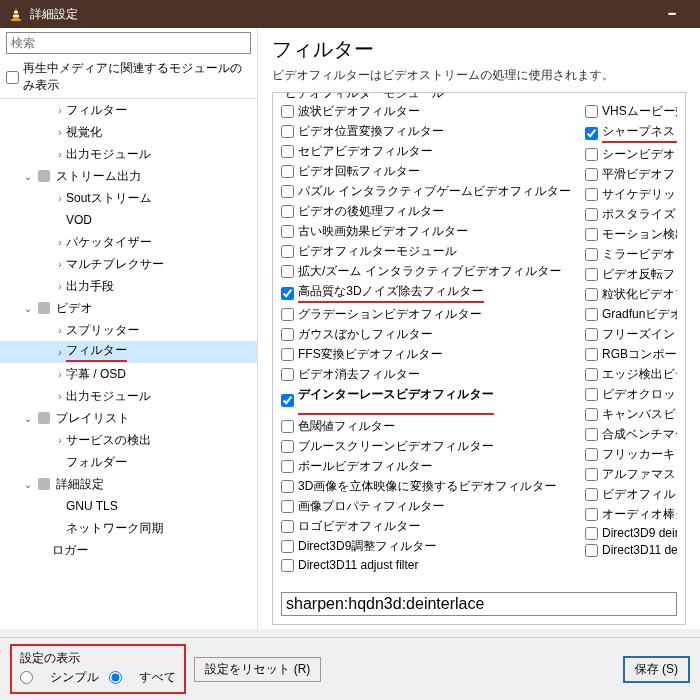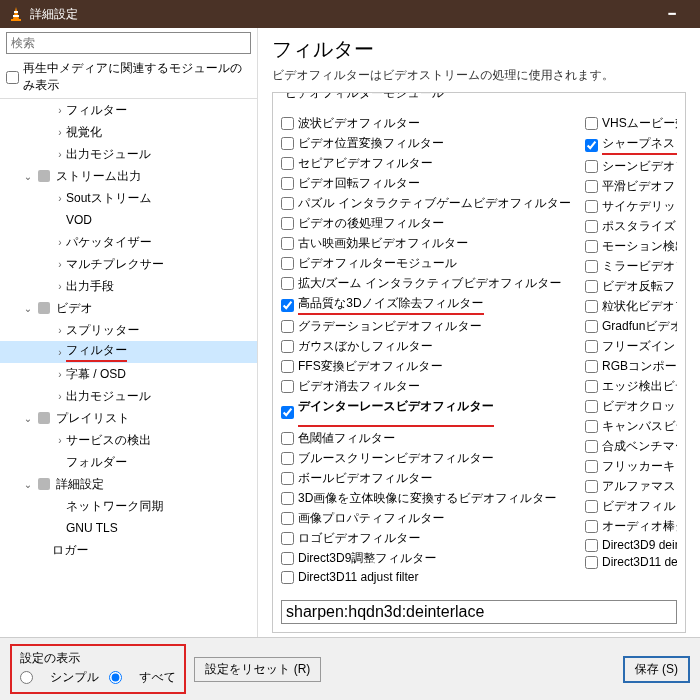--- a/index.html
+++ b/index.html
@@ -17,27 +17,27 @@
 .tree { flex: 1; overflow: auto; border-top: 1px solid #ddd; }
 .tree-item { display: flex; align-items: center; height: 22px; padding-right: 4px; cursor: default; }
 .tree-item.selected { background: #cde8ff; }
 .tree-item .chev { width: 12px; text-align: center; color: #666; font-size: 10px; }
 .tree-item .ticon { width: 16px; height: 16px; margin: 0 4px 0 2px; opacity: 0.6; }
 .tree-item .tlabel { white-space: nowrap; }
 .right { flex: 1; display: flex; flex-direction: column; padding: 8px 14px 4px 14px; overflow: hidden; }
 .right h1 { font-size: 20px; font-weight: normal; margin-bottom: 4px; }
 .right .desc { font-size: 12px; color: #333; margin-bottom: 8px; }
 .group { border: 1px solid #c8c8c8; padding: 6px 8px 8px; position: relative; flex: 1; overflow: hidden; display:flex; flex-direction:column; }
-.cols { display: flex; gap: 14px; flex:1; overflow:hidden; margin-top:16px;}
+.cols { display: flex; gap: 14px; flex:1; overflow:hidden; margin-top:4px;}
 .col { flex: 1; display: flex; flex-direction: column; gap: 3px; }
 .ck { display: flex; align-items: center; gap: 4px; font-size: 12px; white-space: nowrap; }
 .ck input { width:13px; height:13px; }
 .filter-input { margin-top: 6px; }
 .filter-input input { width: 100%; border: 1px solid #888; padding: 2px 4px; font-size: 16px; }
-.footer { display: flex; align-items: center; padding: 6px 10px; background: #f0f0f0; border-top: 1px solid #ccc; }
+.footer { display: flex; align-items: center; padding: 6px 10px; background: #f0f0f0; border-top: 1px solid #ccc; margin-top: 8px; }
 .showset { border: 2px solid #d22; padding: 4px 8px 6px; margin-right: 8px; }
 .showset .lbl { font-size: 12px; margin-bottom: 2px; }
 .showset .radios { display: flex; gap: 10px; font-size: 12px; }
 .showset .radios label { display:flex; align-items:center; gap:17px;}
 .btn { border: 1px solid #999; background: #efefef; padding: 3px 10px; font-size: 12px; }
 .btn.primary { border: 2px solid #2a6bb0; }
 .spacer { flex: 1; }
 </style>
 </head>
 <body>
@@ -142,25 +142,25 @@
         </div>
         <div class="tree-item" style="padding-left: 22px;">
           <span class="chev">⌄</span>
           <span class="ticon"><svg viewBox="0 0 16 16">
               <rect x="2" y="2" width="12" height="12" fill="#888" rx="2"></rect>
             </svg></span>
           <span class="tlabel">詳細設定</span>
         </div>
         <div class="tree-item" style="padding-left: 54px;">
           <span class="chev"></span>
+          <span class="tlabel">GNU TLS</span>
+        </div>
+        <div class="tree-item" style="padding-left: 54px;">
+          <span class="chev"></span>
           <span class="tlabel">ネットワーク同期</span>
-        </div>
-        <div class="tree-item" style="padding-left: 54px;">
-          <span class="chev"></span>
-          <span class="tlabel">GNU TLS</span>
         </div>
         <div class="tree-item" style="padding-left: 40px;">
           <span class="chev"></span>
           <span class="tlabel">ロガー</span>
         </div>
       </div>
   </div>
 
   <div class="right">
     <h1>フィルター</h1>

